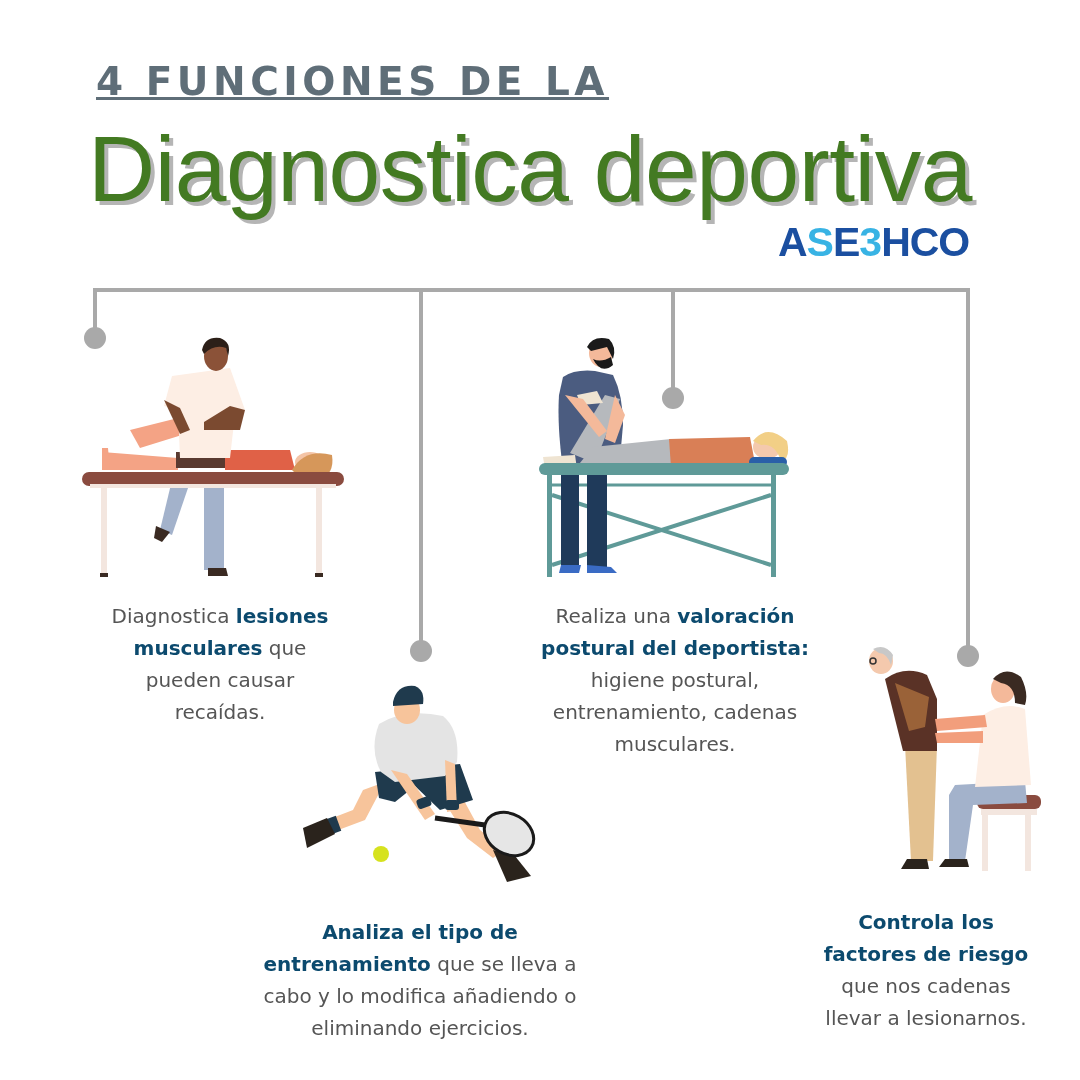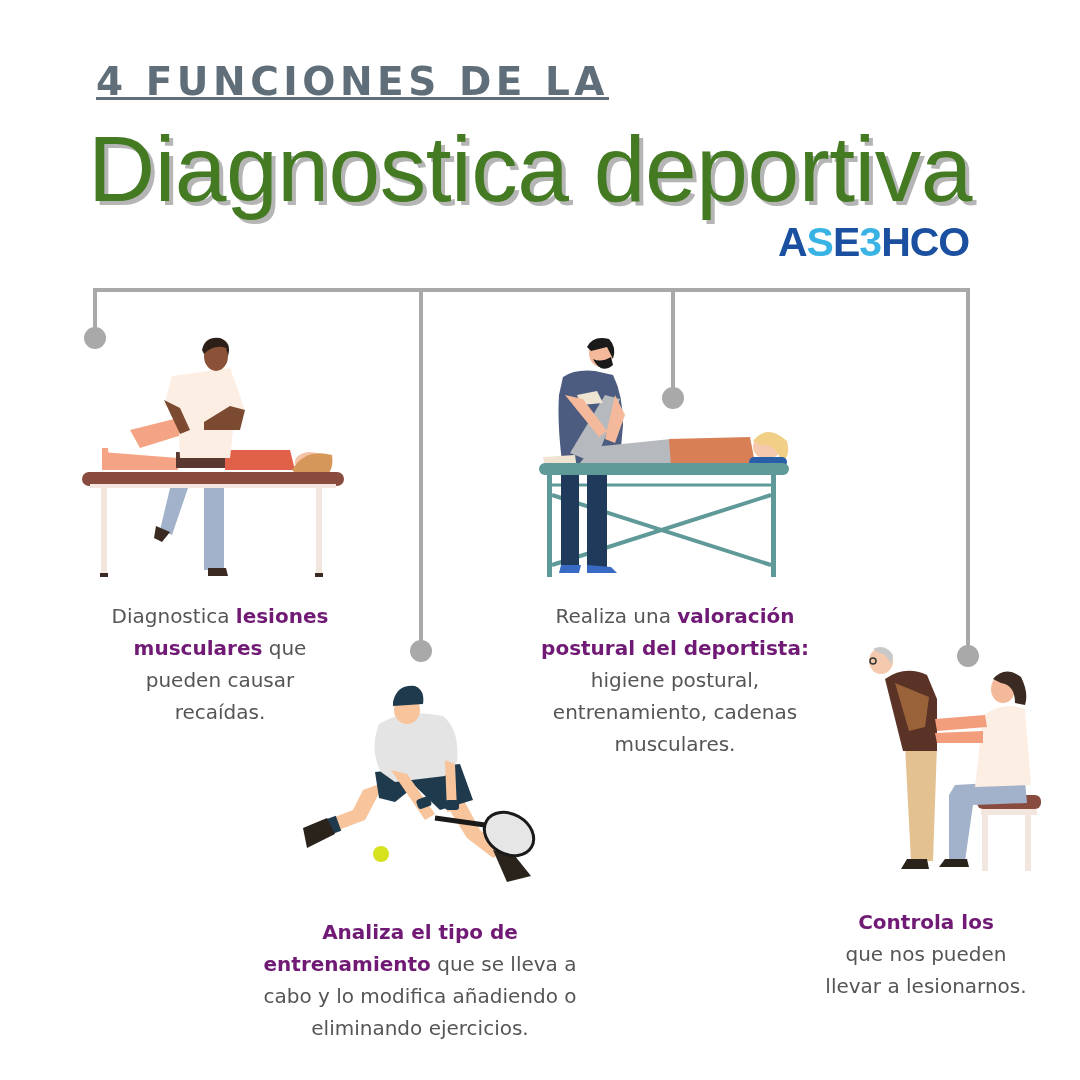--- a/index.html
+++ b/index.html
@@ -32,21 +32,21 @@
   .logo .wave { color: #38b3e4; }
 
   .line-h { left: 93px; top: 288px; width: 877px; height: 4px; background: #a9a9a9; }
   .line-v { width: 4px; background: #a9a9a9; }
   .dot { width: 22px; height: 22px; border-radius: 50%; background: #a9a9a9; }
 
   .text-block {
     font-family: "DejaVu Sans", sans-serif;
     font-size: 20px; line-height: 32px; color: #555555; text-align: center;
   }
-  .text-block b { font-weight: bold; color: #701a75; }
+  .text-block b { font-weight: bold; color: #0c4a6e; }
 
   svg { position: absolute; overflow: visible; }
 </style>
 </head>
 <body>
 
 <div class="abs kicker">4 FUNCIONES DE LA</div>
 <div class="abs title">Diagnostica deportiva</div>
 <div class="abs logo"><span>A</span><span class="wave">S</span><span>E</span><span class="wave">3</span><span>HCO</span></div>
 
@@ -200,15 +200,16 @@
 
 <div class="abs text-block" style="left:220px; top:916px; width:400px;">
   <div><b>Analiza el tipo de</b></div>
   <div><b>entrenamiento</b><span> que se lleva a</span></div>
   <div>cabo y lo modifica añadiendo o</div>
   <div>eliminando ejercicios.</div>
 </div>
 
 <div class="abs text-block" style="left:800px; top:906px; width:252px;">
   <div><b>Controla los</b></div>
-  <div>que nos pueden</div>
+  <div><b>factores de riesgo</b></div>
+  <div>que nos cadenas</div>
   <div>llevar a lesionarnos.</div>
 </div>
 
 </body></html>

